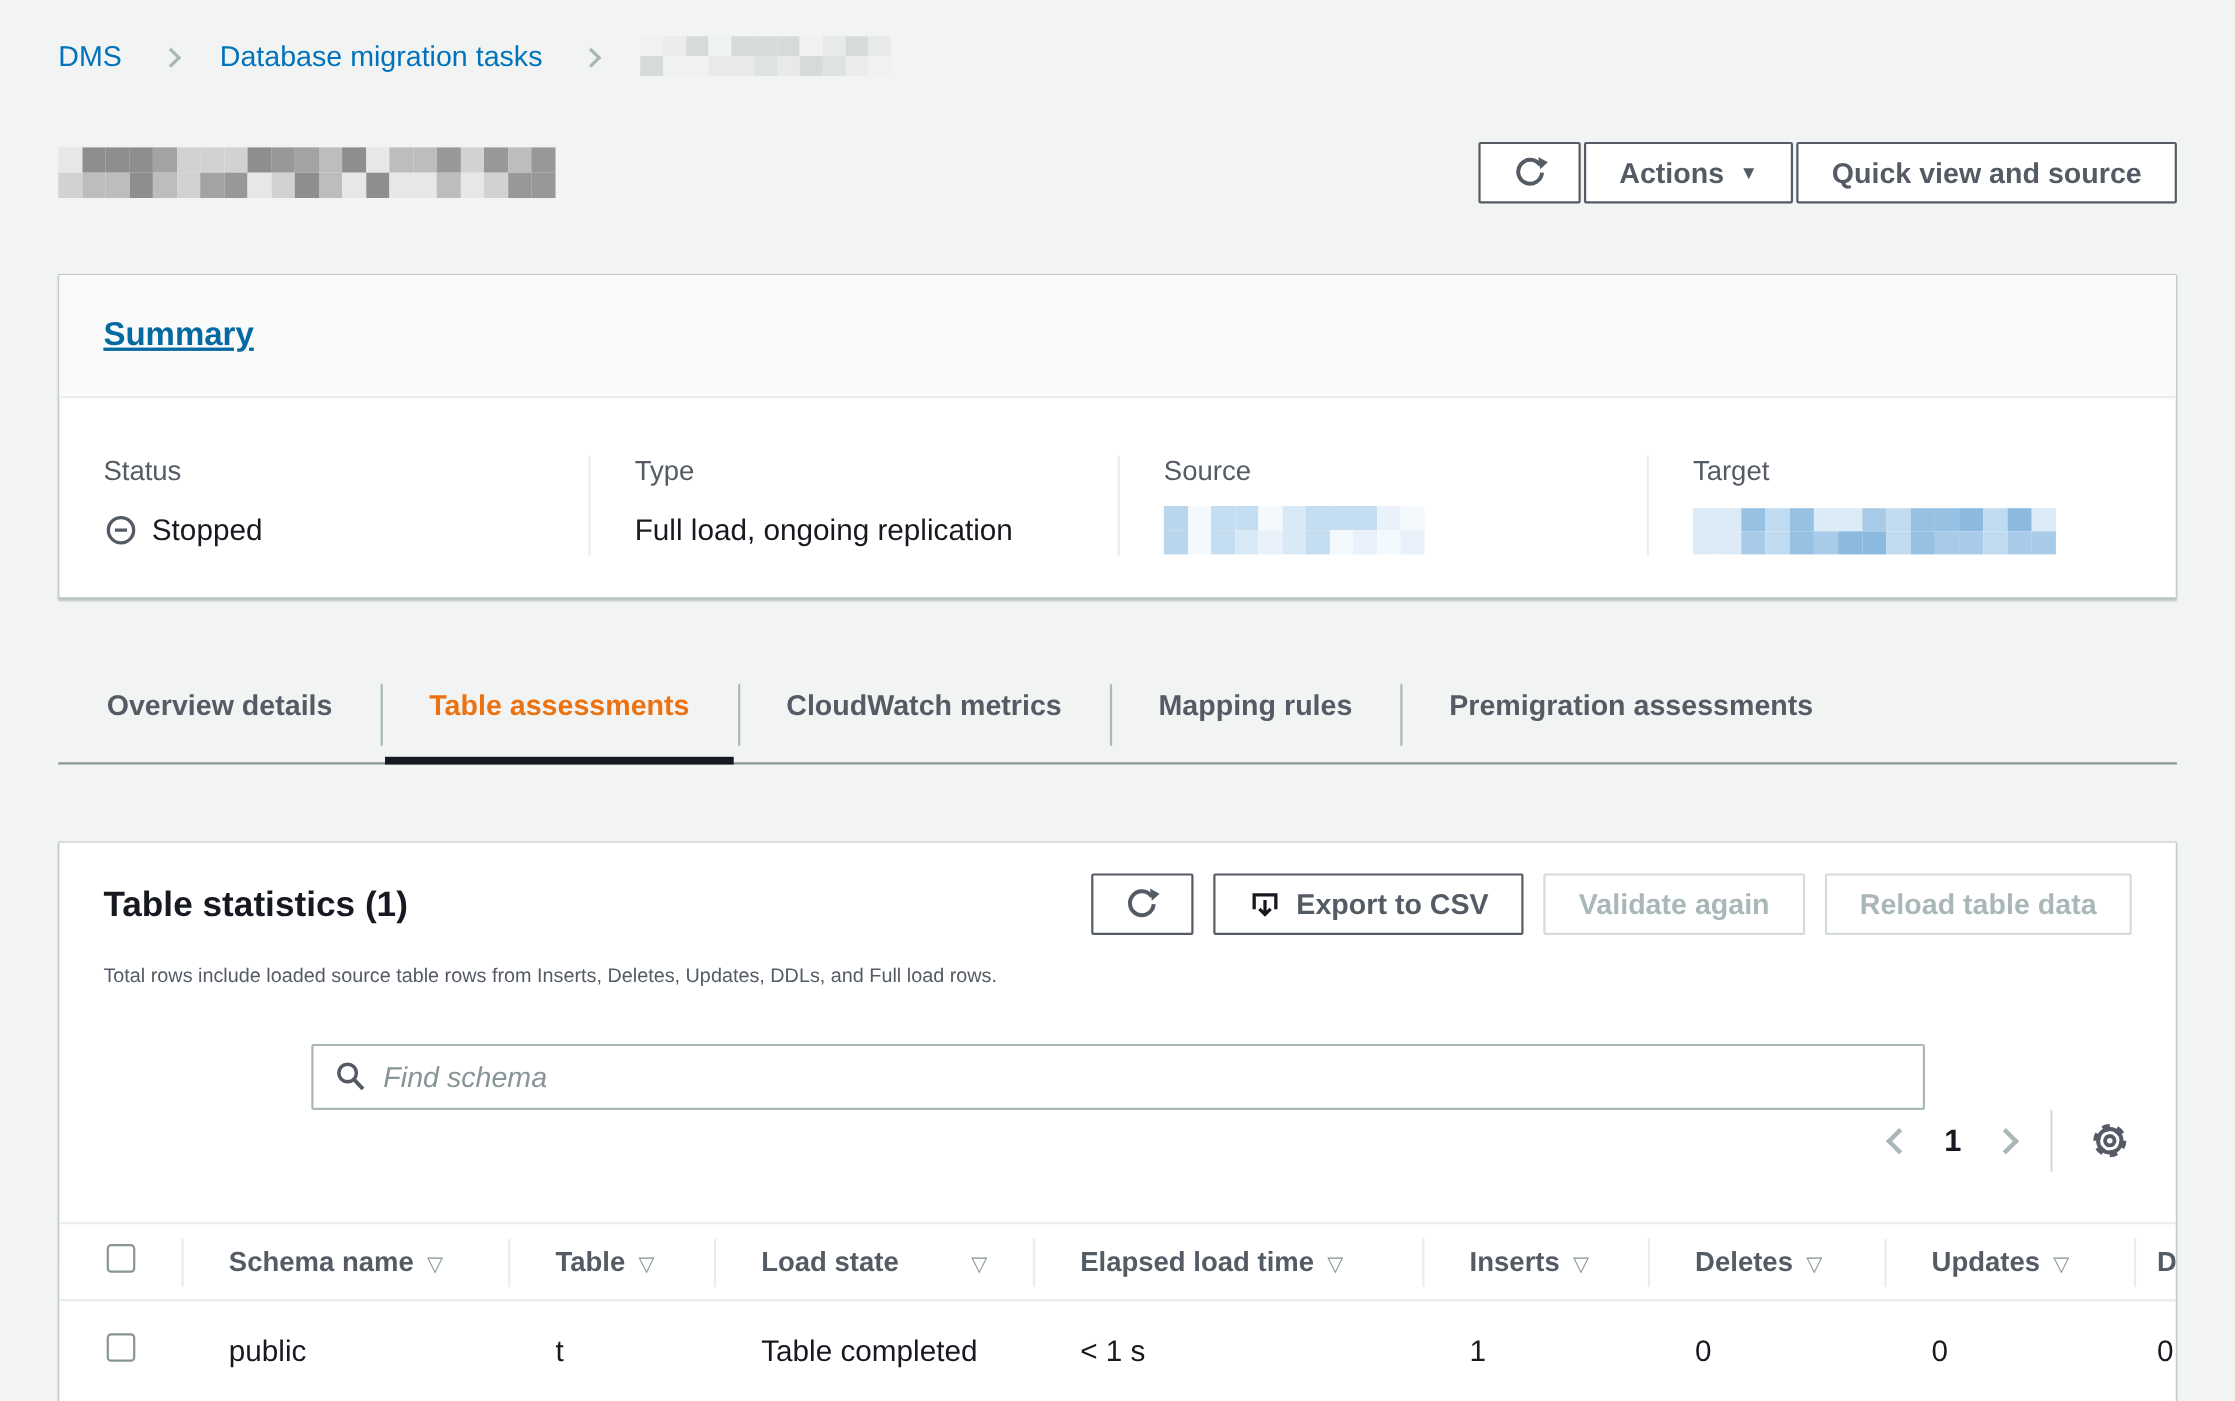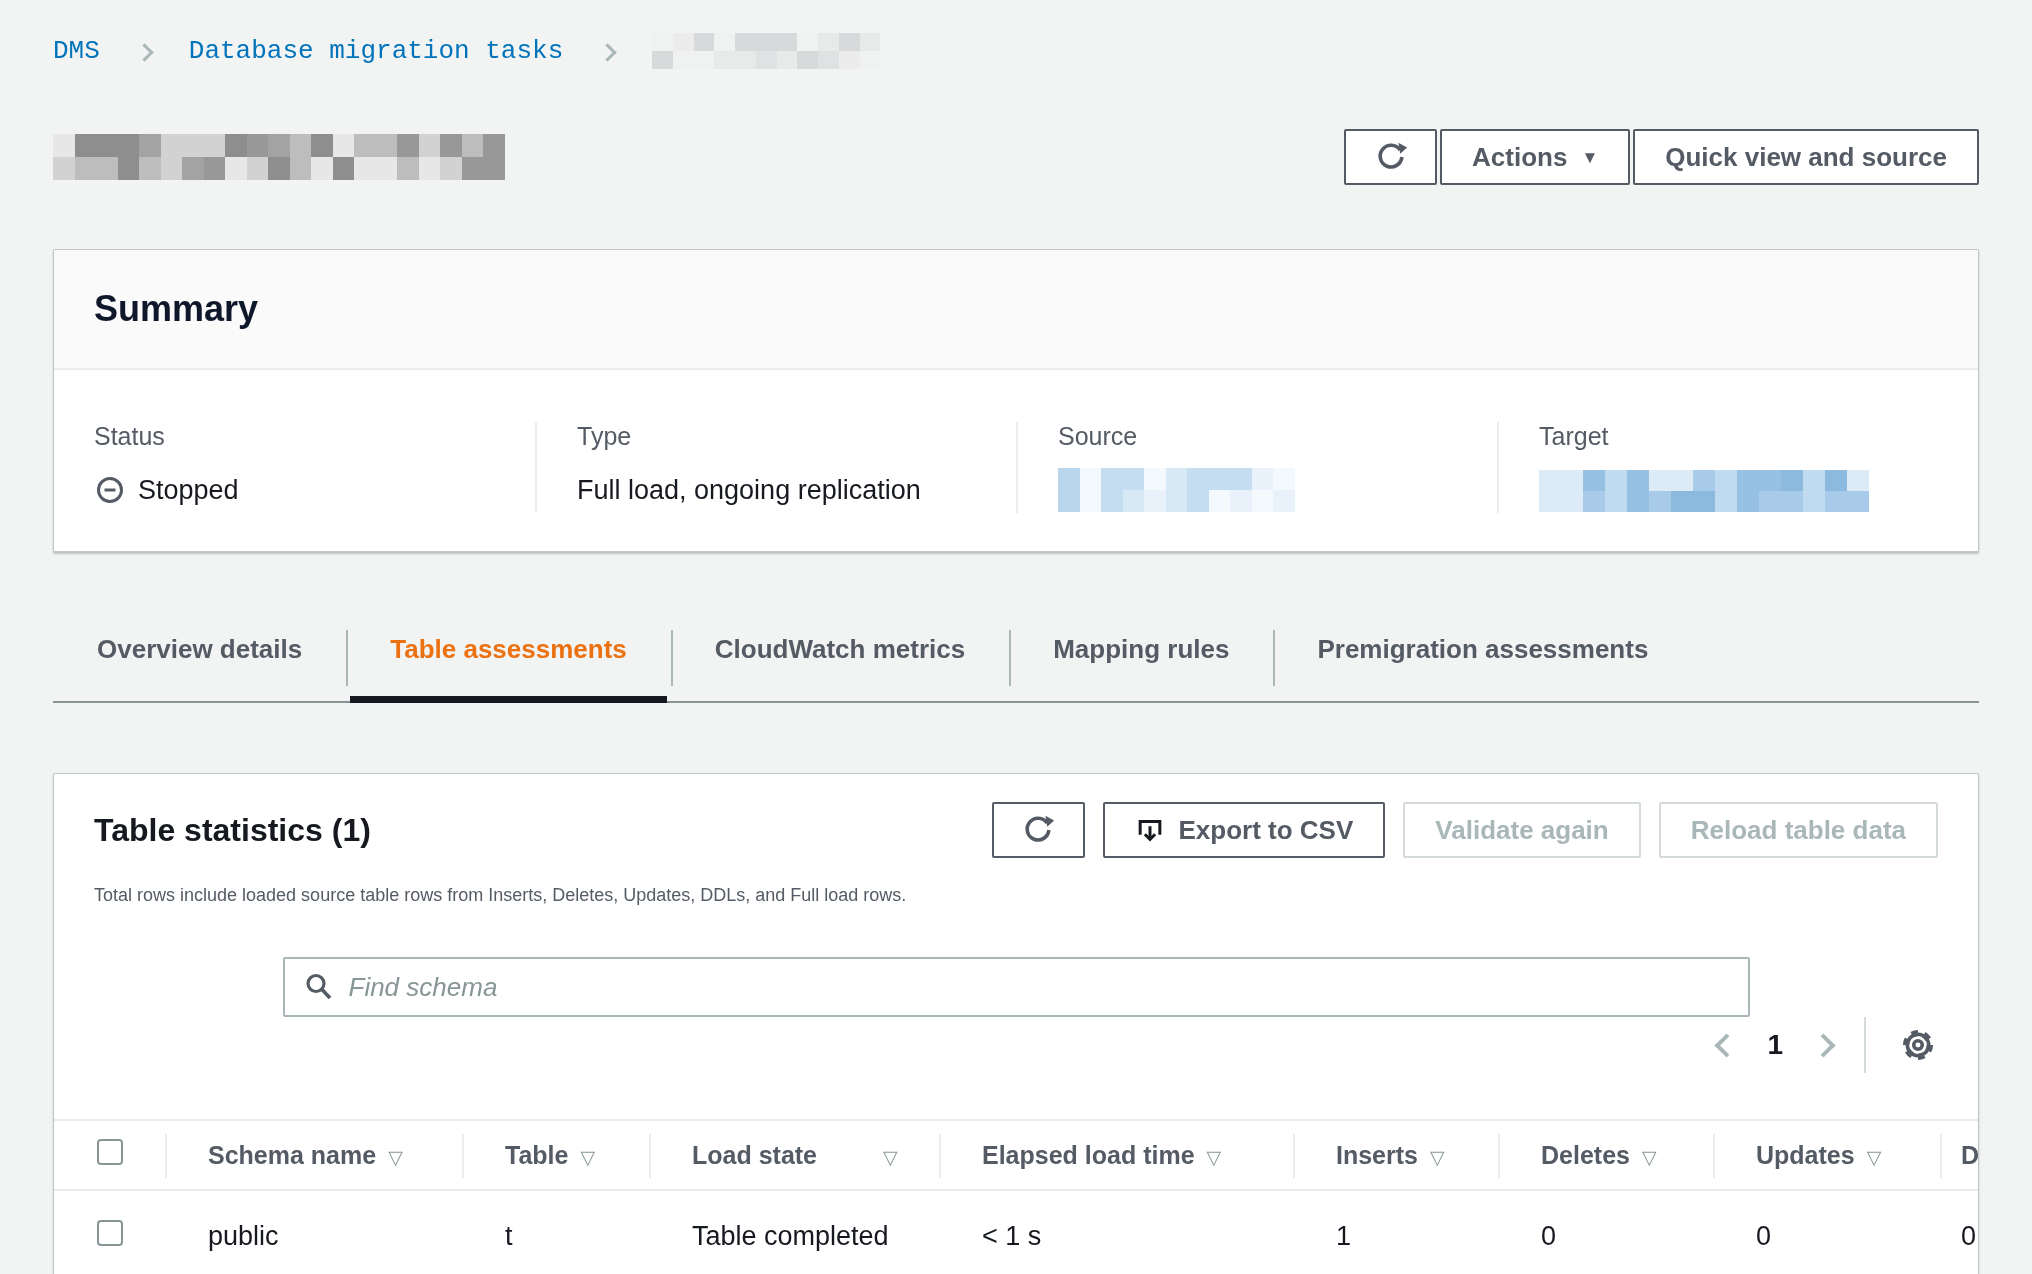--- a/index.html
+++ b/index.html
@@ -4,21 +4,21 @@
 <style>
   * { margin:0; padding:0; box-sizing:border-box; }
   html,body { width:2032px; height:1274px; overflow:hidden; }
   body {
     background:#f2f3f3;
     font-family:"Liberation Sans", sans-serif;
     color:#16191f;
   }
 
   
-  .breadcrumb { margin:33px 53px 0; display:flex; align-items:center; gap:38px; height:36px;font-family:Liberation Mono, monospace; }
+  .breadcrumb { margin:33px 53px 0; display:flex; align-items:center; gap:38px; height:36px; }
   .crumb-link { color:#0073bb; font-size:26px; text-decoration:none; cursor:pointer; }
   .chev { width:13px; height:13px; border-top:3px solid #aab7b8; border-right:3px solid #aab7b8; transform:rotate(45deg); margin-top:2px; flex:none; }
 
   
   .title-row { margin:60px 53px 0; display:flex; align-items:center; justify-content:space-between; height:56px; }
   .title-actions { display:flex; gap:3px; }
 
   .btn {
     height:56px; background:#fff; border:2px solid #545b64; border-radius:2px;
     color:#545b64; font-weight:bold; font-size:26px; font-family:inherit;
@@ -28,21 +28,21 @@
   .btn.disabled { border-color:#d5dbdb; color:#aab7b8; cursor:default; }
   .caret { font-size:17px; line-height:1; }
 
   
   .card {
     margin:0 53px; background:#fff; border:1px solid #bfc6c8; border-radius:1px;
     box-shadow:0 2px 2px rgba(0,28,36,0.22);
   }
   .summary-card { margin-top:64px; }
   .card-header { background:#fafafa; padding:38px 40px; border-bottom:2px solid #eaeded; }
-  .card-header h2 { font-size:36px; font-weight:bold; color:#0f172a; }
+  .card-header h2 { font-size:30px; font-weight:bold; color:#0369a1;text-decoration:underline; }
 
   .summary-grid { display:flex; padding:52px 0 38px; }
   .sum-col { width:25%; padding:0 40px; }
   .sum-col + .sum-col { border-left:2px solid #eaeded; }
   .sum-label { font-size:25px; color:#545b64; margin-bottom:16px; }
   .sum-value { font-size:27px; color:#16191f; display:flex; align-items:center; gap:12px; min-height:46px; }
 
   
   .tabs { margin:70px 53px 0; display:flex; border-bottom:2px solid #879596; }
   .tab { position:relative; padding:12px 44px 36px; font-size:26px; font-weight:bold; color:#545b64; cursor:pointer; white-space:nowrap; }

